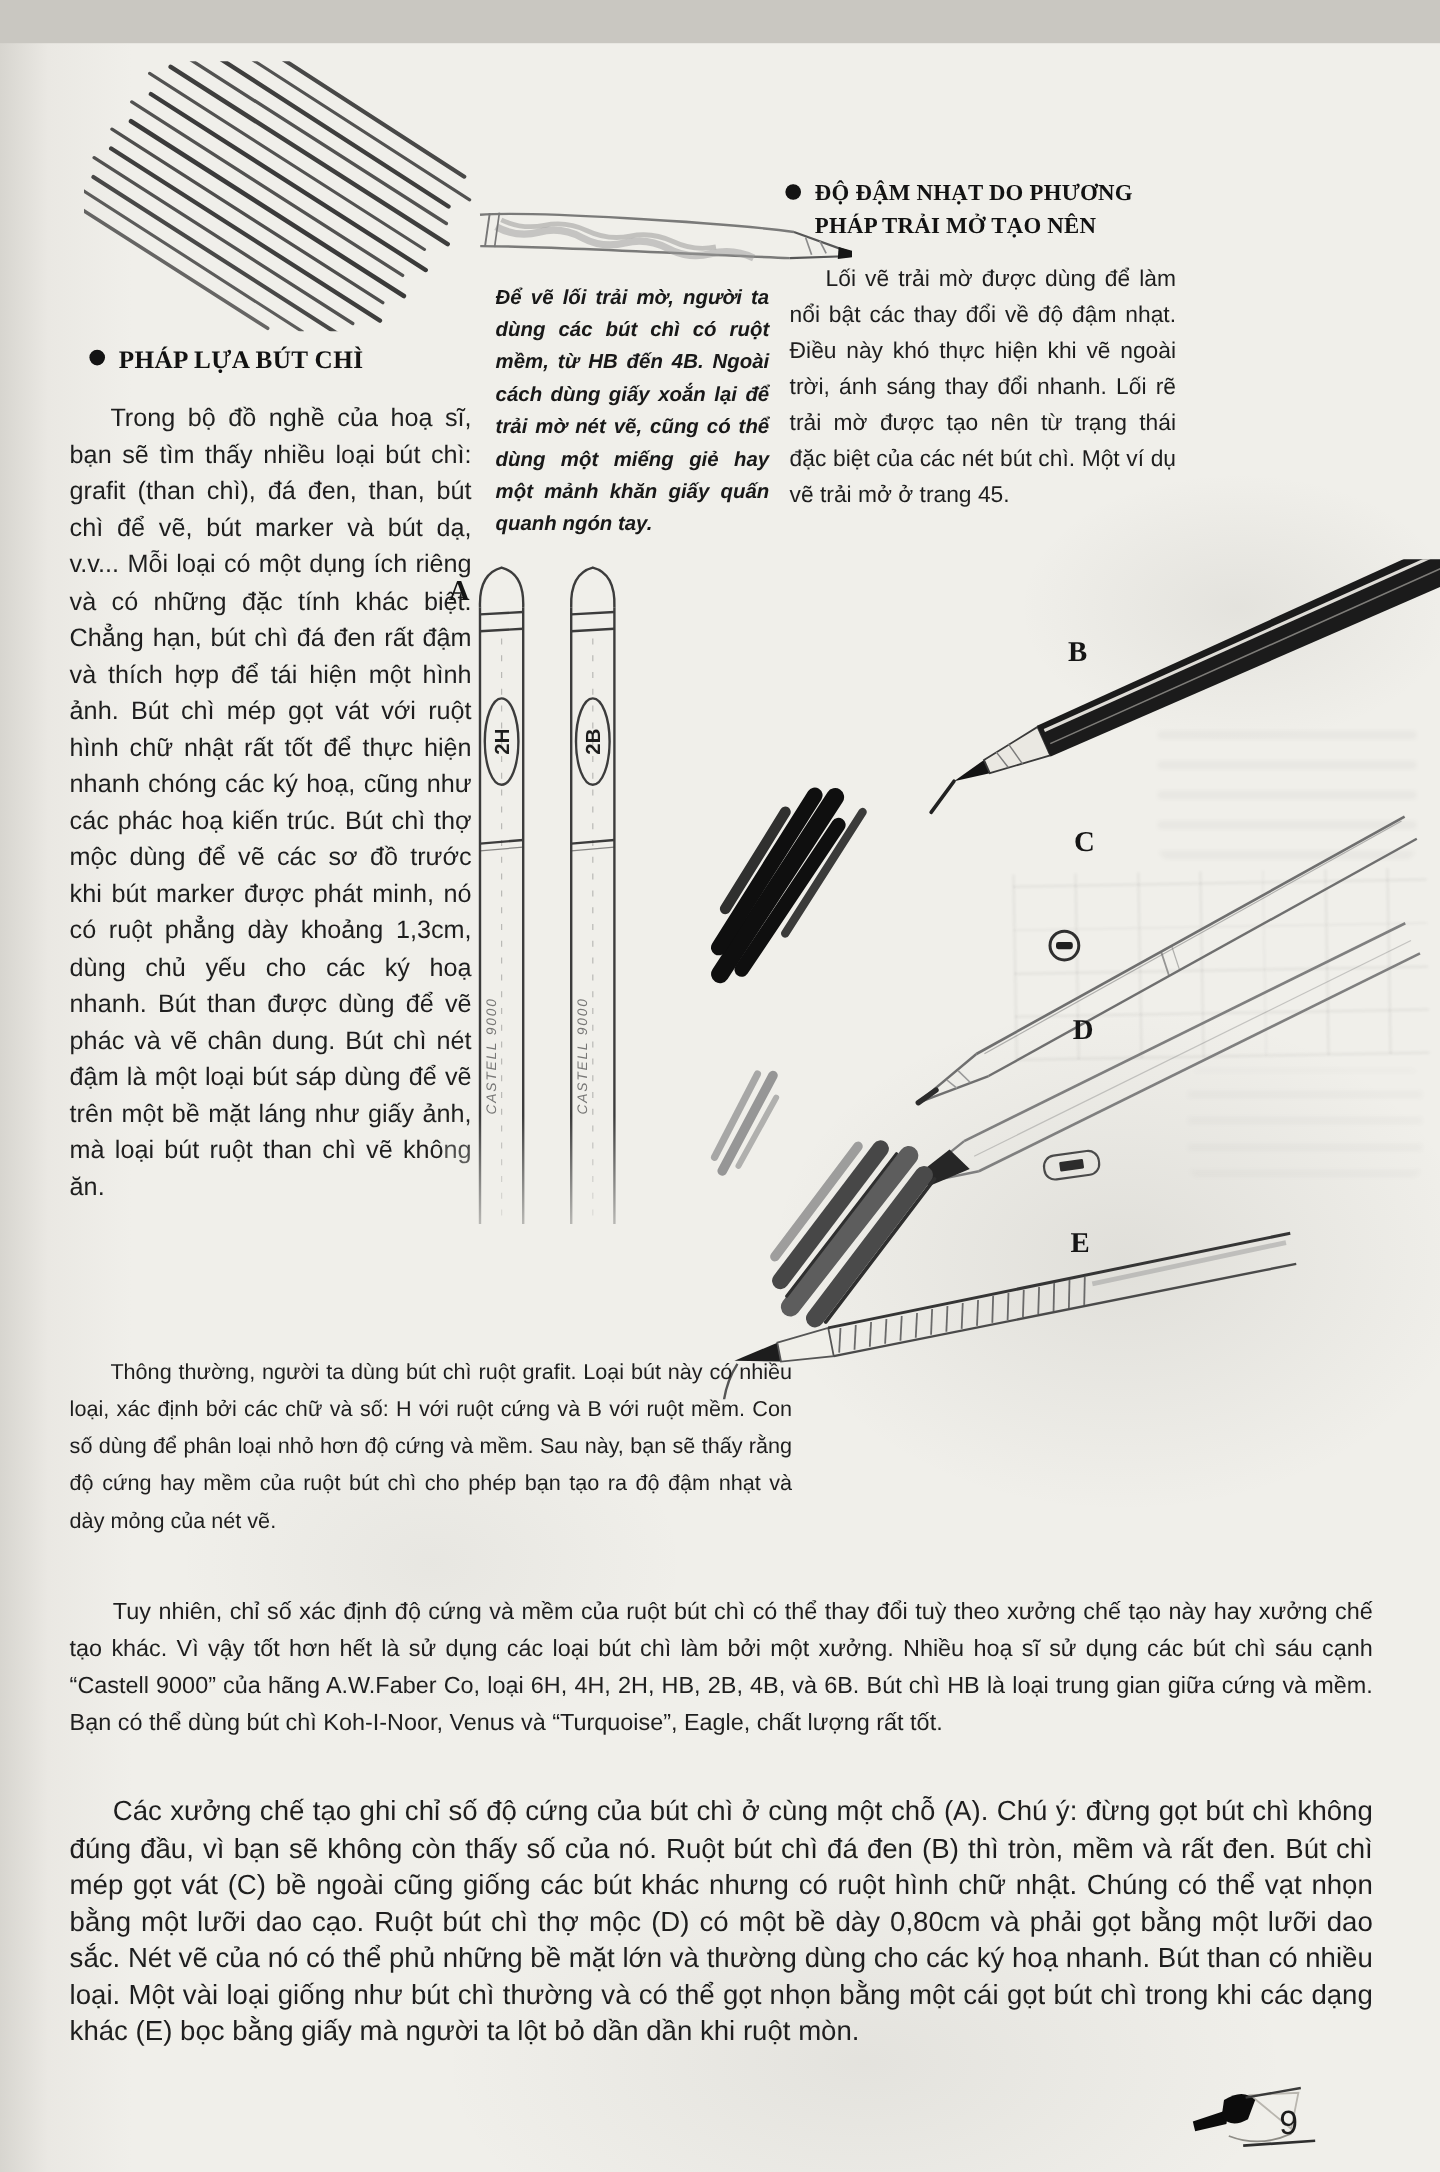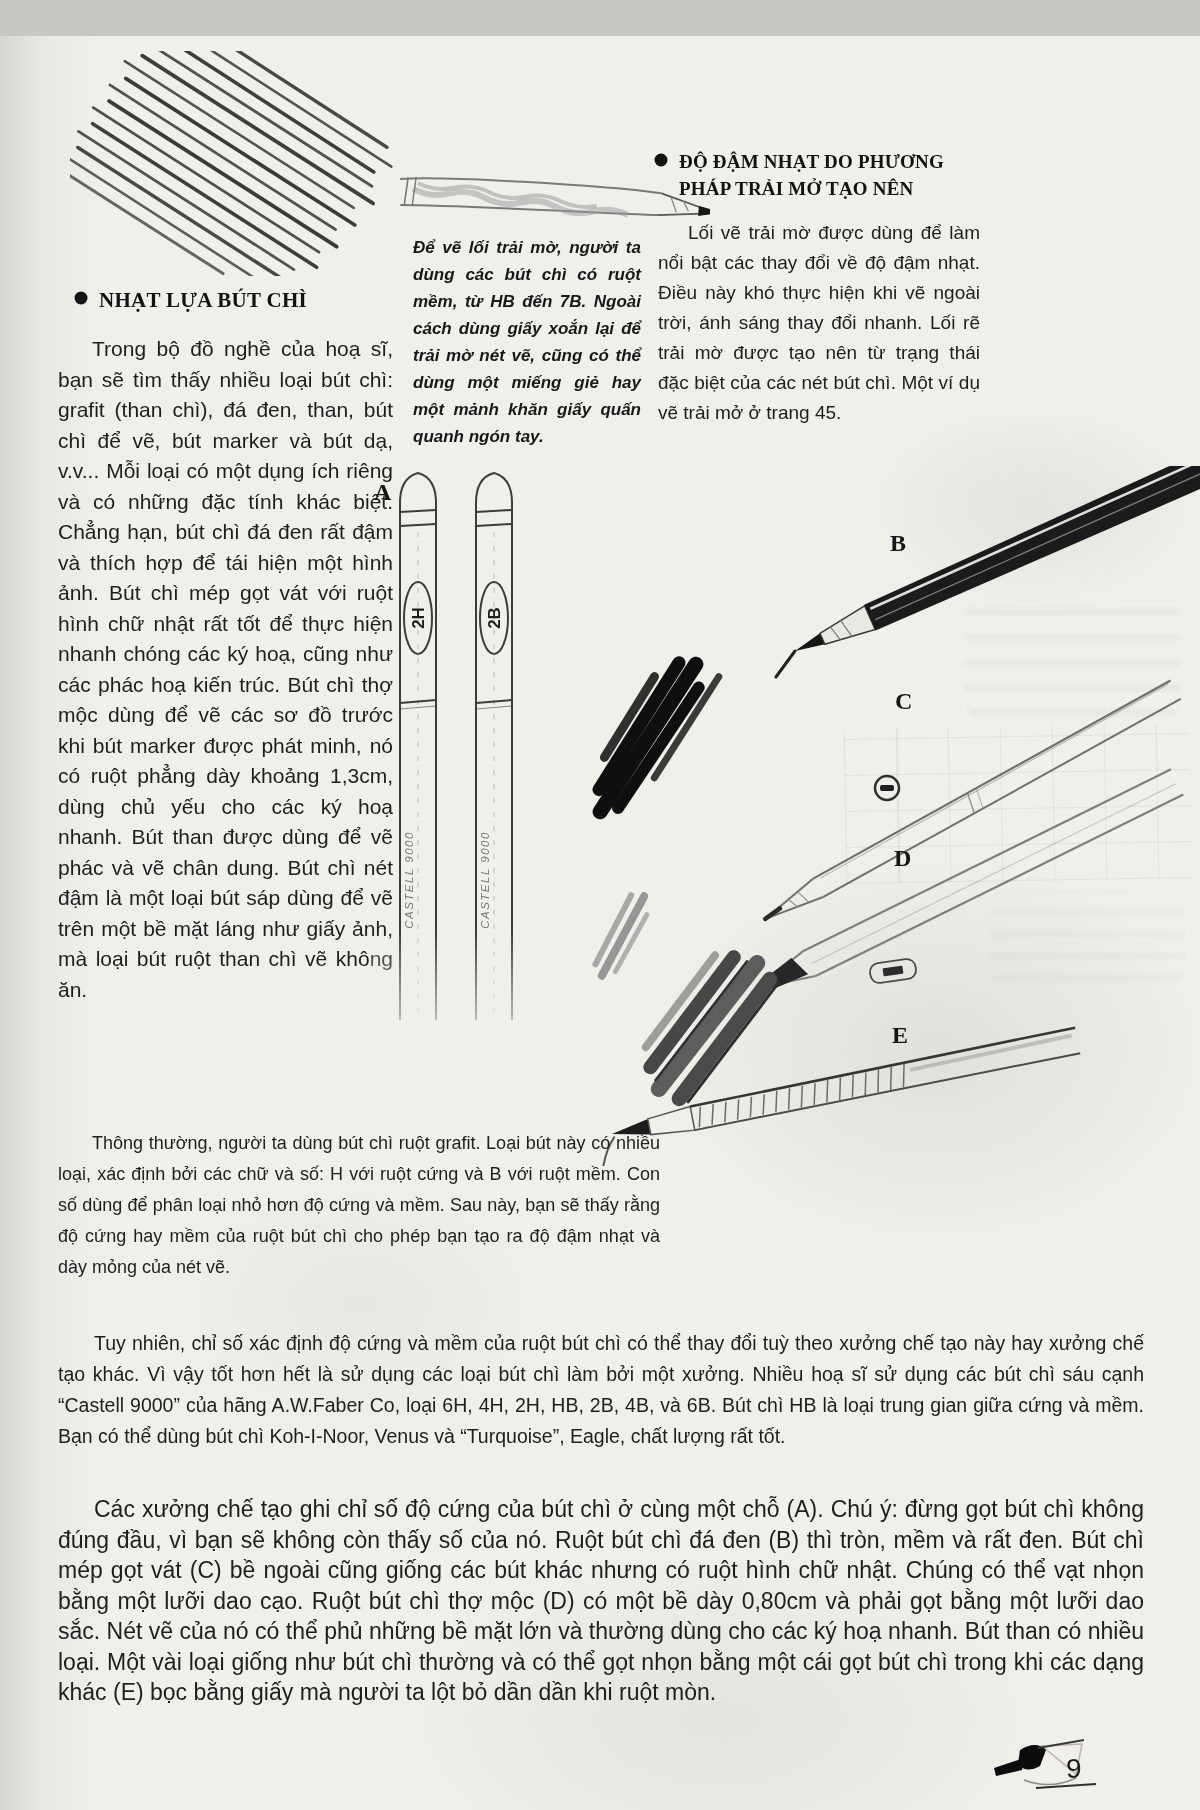--- a/index.html
+++ b/index.html
@@ -103,26 +103,26 @@
 
   <div class="heading right-heading">
     <span class="bullet"></span>
     <span class="htext">ĐỘ ĐẬM NHẠT DO PHƯƠNG PHÁP TRẢI MỞ TẠO NÊN</span>
   </div>
 
   <div class="para right-col">Lối vẽ trải mờ được dùng để làm nổi bật các thay đổi về độ đậm nhạt. Điều này khó thực hiện khi vẽ ngoài trời, ánh sáng thay đổi nhanh. Lối rẽ trải mờ được tạo nên từ trạng thái đặc biệt của các nét bút chì. Một ví dụ vẽ trải mở ở trang 45.</div>
 
   <div class="heading left-heading">
     <span class="bullet"></span>
-    <span class="htext">NHẠT LỰA BÚT CHÌ</span>
+    <span class="htext">PHÁP LỰA BÚT CHÌ</span>
   </div>
 
   <div class="para left-col">Trong bộ đồ nghề của hoạ sĩ, bạn sẽ tìm thấy nhiều loại bút chì: grafit (than chì), đá đen, than, bút chì để vẽ, bút marker và bút dạ, v.v... Mỗi loại có một dụng ích riêng và có những đặc tính khác biệt. Chẳng hạn, bút chì đá đen rất đậm và thích hợp để tái hiện một hình ảnh. Bút chì mép gọt vát với ruột hình chữ nhật rất tốt để thực hiện nhanh chóng các ký hoạ, cũng như các phác hoạ kiến trúc. Bút chì thợ mộc dùng để vẽ các sơ đồ trước khi bút marker được phát minh, nó có ruột phẳng dày khoảng 1,3cm, dùng chủ yếu cho các ký hoạ nhanh. Bút than được dùng để vẽ phác và vẽ chân dung. Bút chì nét đậm là một loại bút sáp dùng để vẽ trên một bề mặt láng như giấy ảnh, mà loại bút ruột than chì vẽ không ăn.</div>
 
-  <div class="para italic-note">Để vẽ lối trải mờ, người ta dùng các bút chì có ruột mềm, từ HB đến 7B. Ngoài cách dùng giấy xoắn lại để trải mờ nét vẽ, cũng có thể dùng một miếng giẻ hay một mảnh khăn giấy quấn quanh ngón tay.</div>
+  <div class="para italic-note">Để vẽ lối trải mờ, người ta dùng các bút chì có ruột mềm, từ HB đến 4B. Ngoài cách dùng giấy xoắn lại để trải mờ nét vẽ, cũng có thể dùng một miếng giẻ hay một mảnh khăn giấy quấn quanh ngón tay.</div>
 
   <svg class="abs" style="left:370px; top:424px;" width="185" height="600" viewBox="0 0 185 600">
     <defs>
       <linearGradient id="fadeA" x1="0" y1="0" x2="0" y2="1">
         <stop offset="0" stop-color="#f0efea" stop-opacity="0"></stop>
         <stop offset="1" stop-color="#f0efea" stop-opacity="1"></stop>
       </linearGradient>
     </defs>
     <text class="serif" x="4" y="40" font-size="24" font-weight="bold" fill="#151515">A</text>
     <g stroke="#3c3c3c" fill="none" stroke-width="2">

